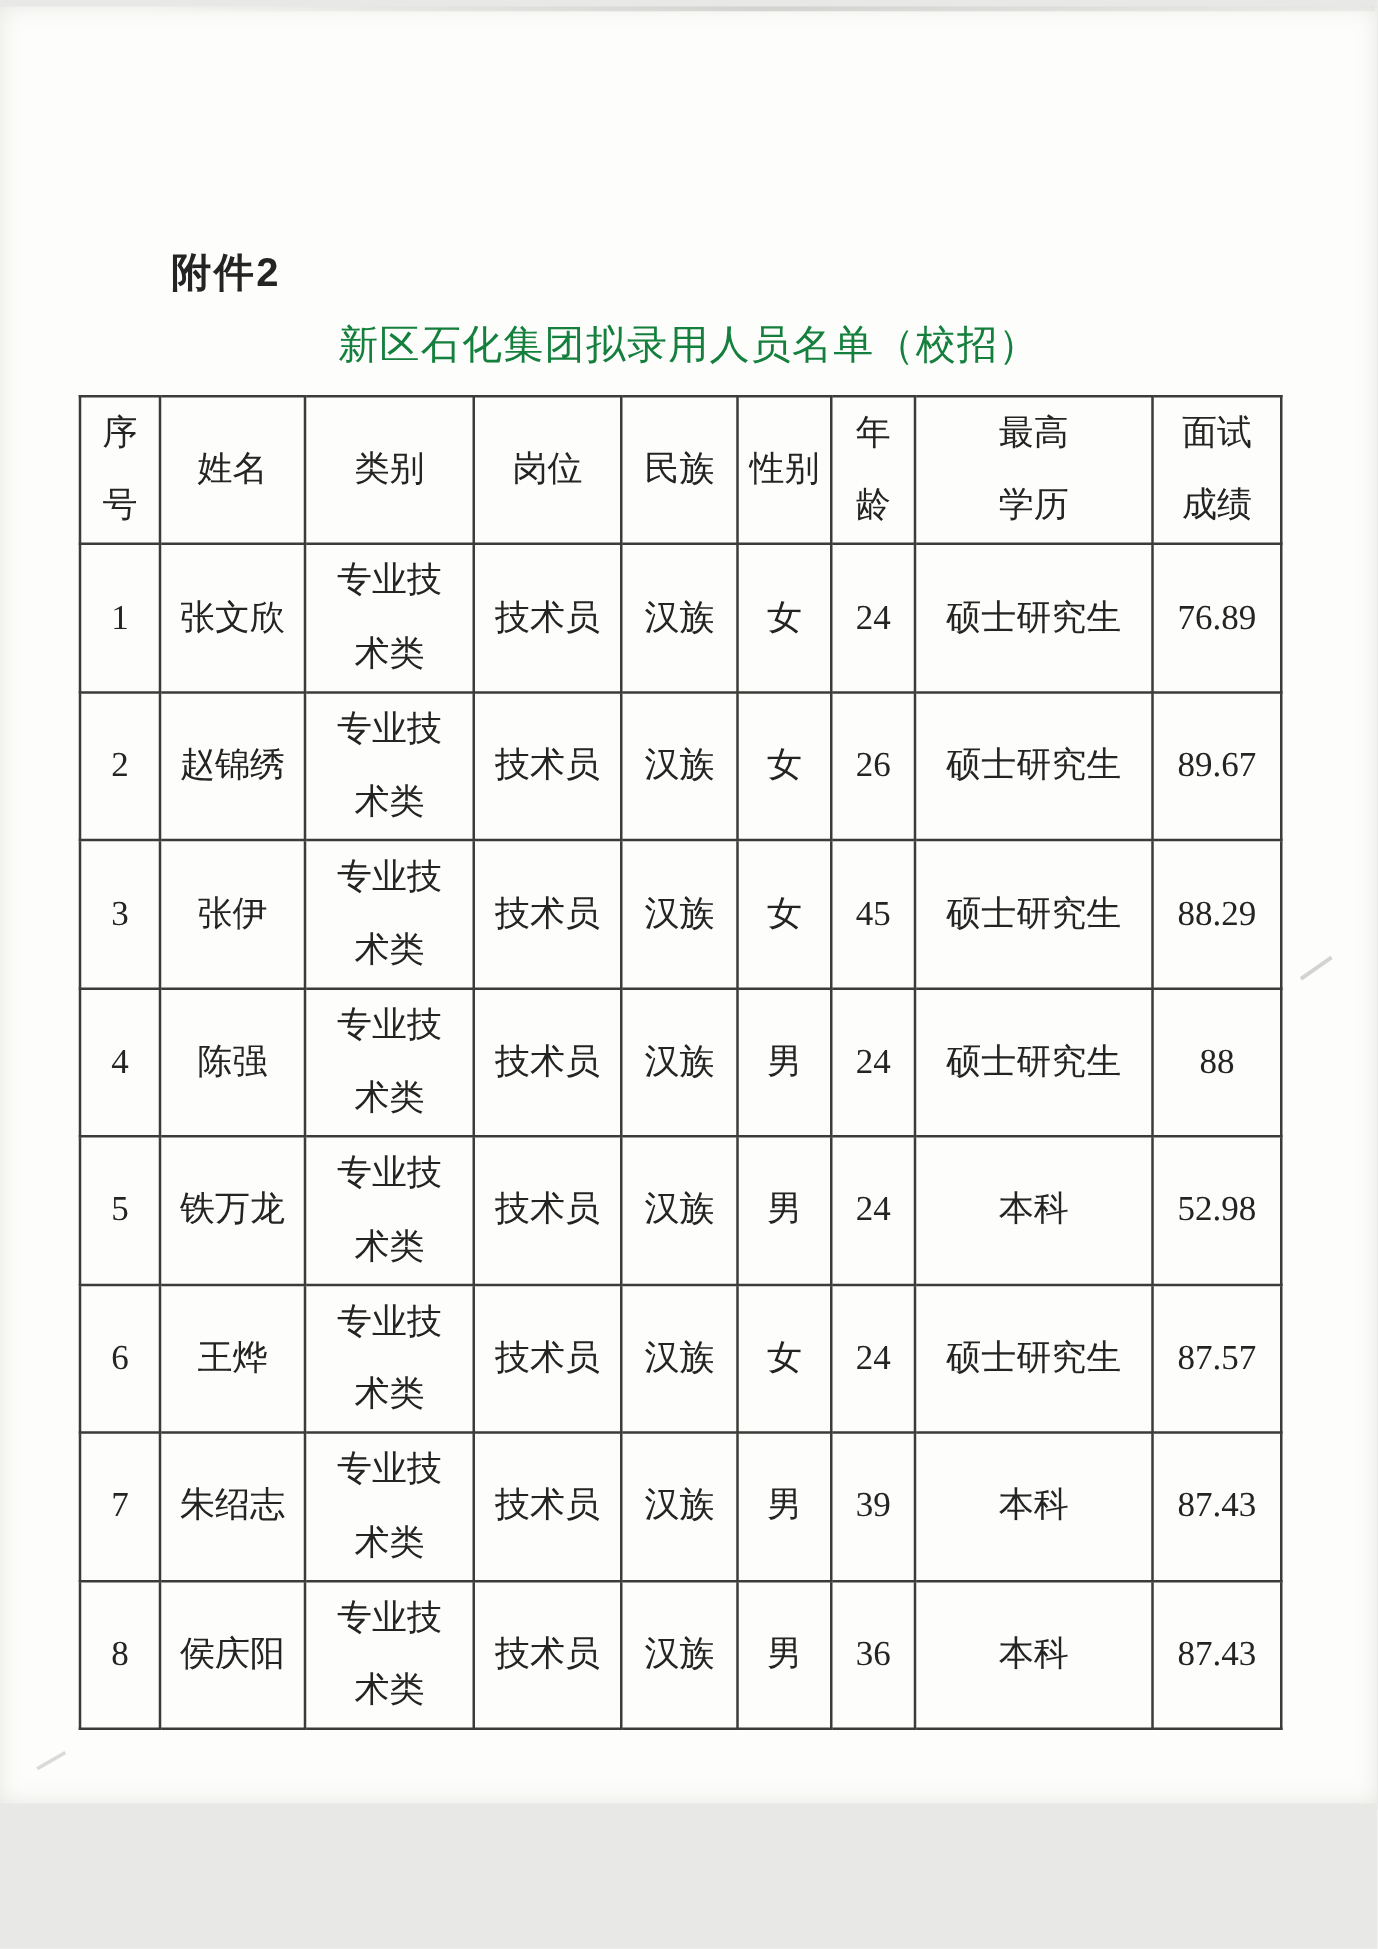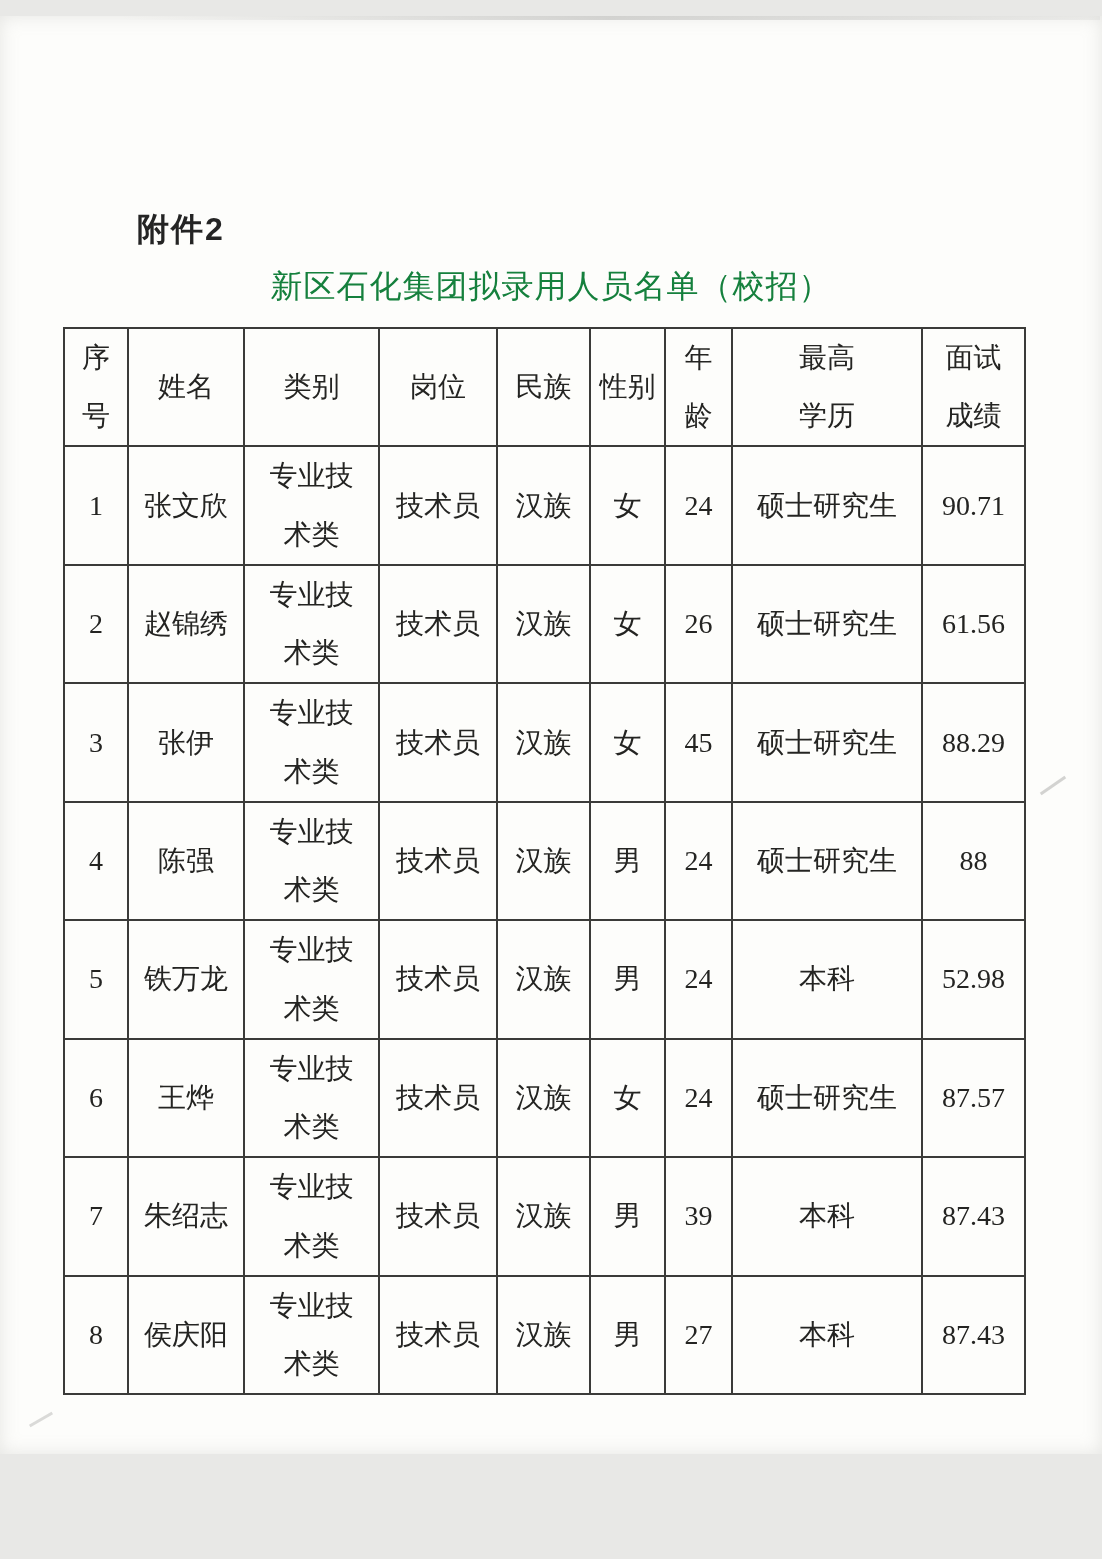--- a/index.html
+++ b/index.html
@@ -4,21 +4,21 @@
 <style>
   html, body {
     margin: 0;
     padding: 0;
     background: #e8e8e6;
   }
   .page {
     position: relative;
     width: 1102px;
     height: 1438px;
-    margin: 16px auto;
+    margin: 5px auto;
     background: #fdfdfb;
     overflow: hidden;
     font-family: "Liberation Serif", "DejaVu Serif", serif;
     color: #222222;
     box-shadow: inset 0 0 18px rgba(160,160,155,0.25);
   }
   
   .scan-smudge-top {
     position: absolute;
     left: 120px; top: 0;
@@ -137,33 +137,33 @@
       <tr>
         <td>1</td>
         <td>张文欣</td>
         <td>专业技
 术类</td>
         <td>技术员</td>
         <td>汉族</td>
         <td>女</td>
         <td>24</td>
         <td>硕士研究生</td>
-        <td>90.71</td>
+        <td>76.89</td>
       </tr>
       <tr>
         <td>2</td>
         <td>赵锦绣</td>
         <td>专业技
 术类</td>
         <td>技术员</td>
         <td>汉族</td>
         <td>女</td>
         <td>26</td>
         <td>硕士研究生</td>
-        <td>61.56</td>
+        <td>89.67</td>
       </tr>
       <tr>
         <td>3</td>
         <td>张伊</td>
         <td>专业技
 术类</td>
         <td>技术员</td>
         <td>汉族</td>
         <td>女</td>
         <td>45</td>
@@ -219,21 +219,21 @@
         <td>87.43</td>
       </tr>
       <tr>
         <td>8</td>
         <td>侯庆阳</td>
         <td>专业技
 术类</td>
         <td>技术员</td>
         <td>汉族</td>
         <td>男</td>
-        <td>27</td>
+        <td>36</td>
         <td>本科</td>
         <td>87.43</td>
       </tr>
     </tbody>
   </table>
 
   <div class="footer-page-number">– 4 –</div>
 
 </div>
 

